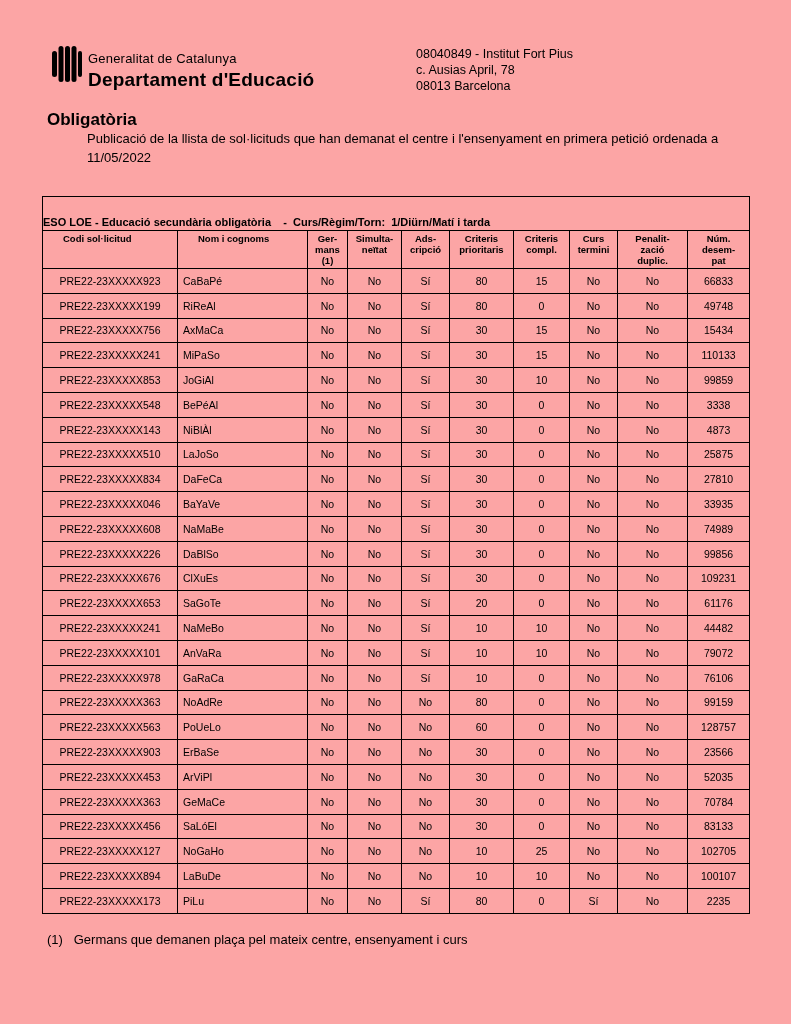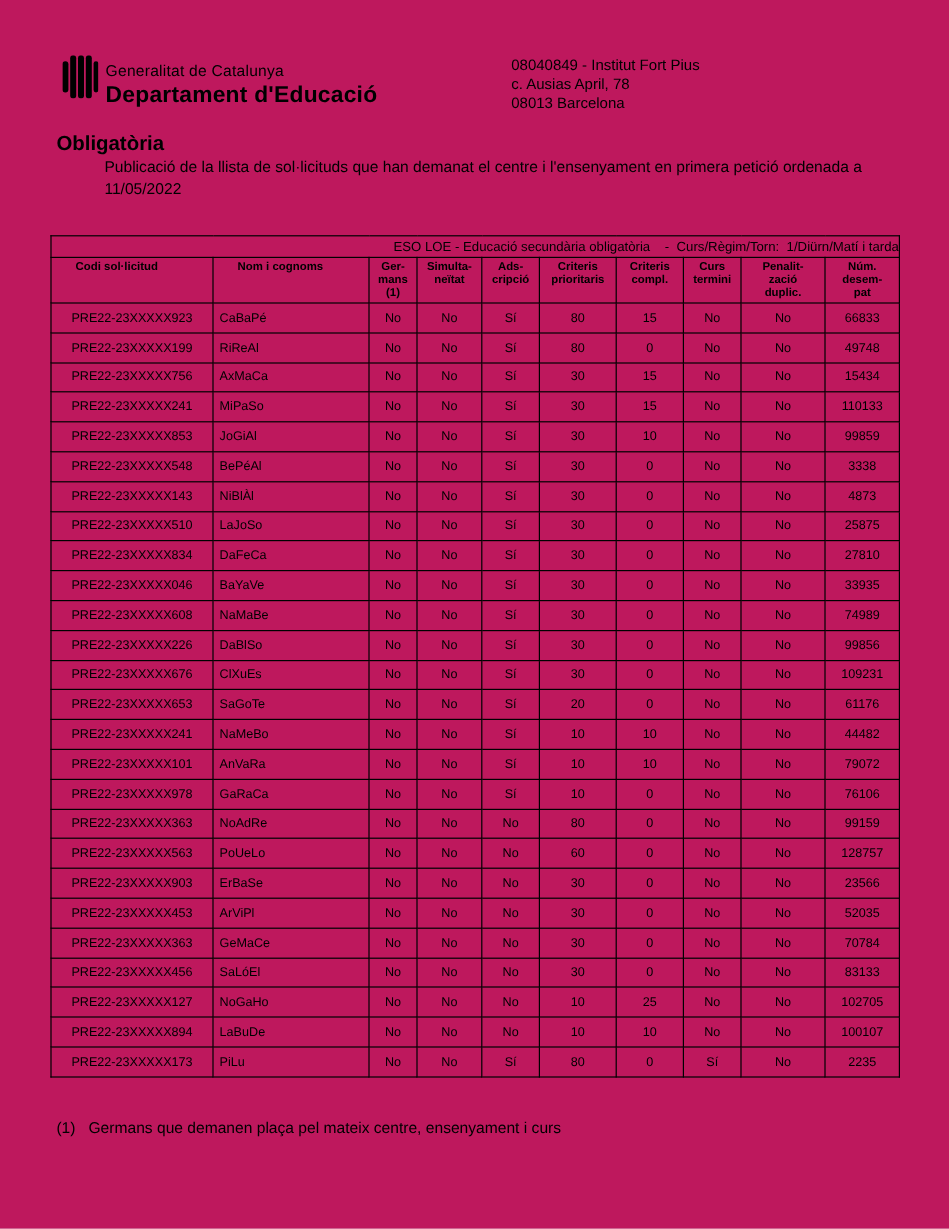--- a/index.html
+++ b/index.html
@@ -2,55 +2,55 @@
 <html><head>
 <meta charset="utf-8">
 <style>
   * { margin: 0; padding: 0; box-sizing: border-box; }
   html, body { background: #e8e8e8; }
   .page {
     position: relative;
     width: 791px;
     height: 1024px;
     margin: 0 auto;
-    background: #be185d;
+    background: #fca5a5;
     font-family: "Liberation Sans", sans-serif;
     color: #000;
     overflow: hidden;
   }
 
   
   .logo { position: absolute; left: 52px; top: 46px; }
   .org-block { position: absolute; left: 88px; top: 51px; }
   .org-line1 { font-size: 13px; letter-spacing: 0.2px; }
   .org-line2 { font-size: 19px; font-weight: bold; margin-top: 3px; letter-spacing: 0.2px; }
-  .center-info { position: absolute; left: 426px; top: 46px; font-size: 12.5px; line-height: 16px; }
+  .center-info { position: absolute; left: 416px; top: 46px; font-size: 12.5px; line-height: 16px; }
 
   
   .title-block { position: absolute; left: 47px; top: 110px; width: 692px; }
   .title-line1 { font-size: 17px; font-weight: bold; line-height: 19px; }
   .title-line2 { font-size: 13px; font-weight: normal; line-height: 19px; margin-left: 40px; }
 
   
   table.list {
     position: absolute;
     left: 42px; top: 196px;
     width: 707px;
     border-collapse: collapse;
     table-layout: fixed;
     border: 1.5px solid #000;
   }
   table.list th, table.list td { border: 1px solid #000; overflow: hidden; }
   th.group {
     height: 18px;
     font-size: 11px;
-    font-weight: normal;
-    text-align: right;
+    font-weight: bold;
+    text-align: left;
     white-space: pre;
-    padding: 2px 0 2px 0;
+    padding: 19px 0 2px 0;
   }
   th.colhead {
     font-size: 9.5px;
     font-weight: bold;
     vertical-align: top;
     text-align: center;
     white-space: pre-line;
     padding: 2px 1px;
     height: 37px;
     line-height: 11px;

